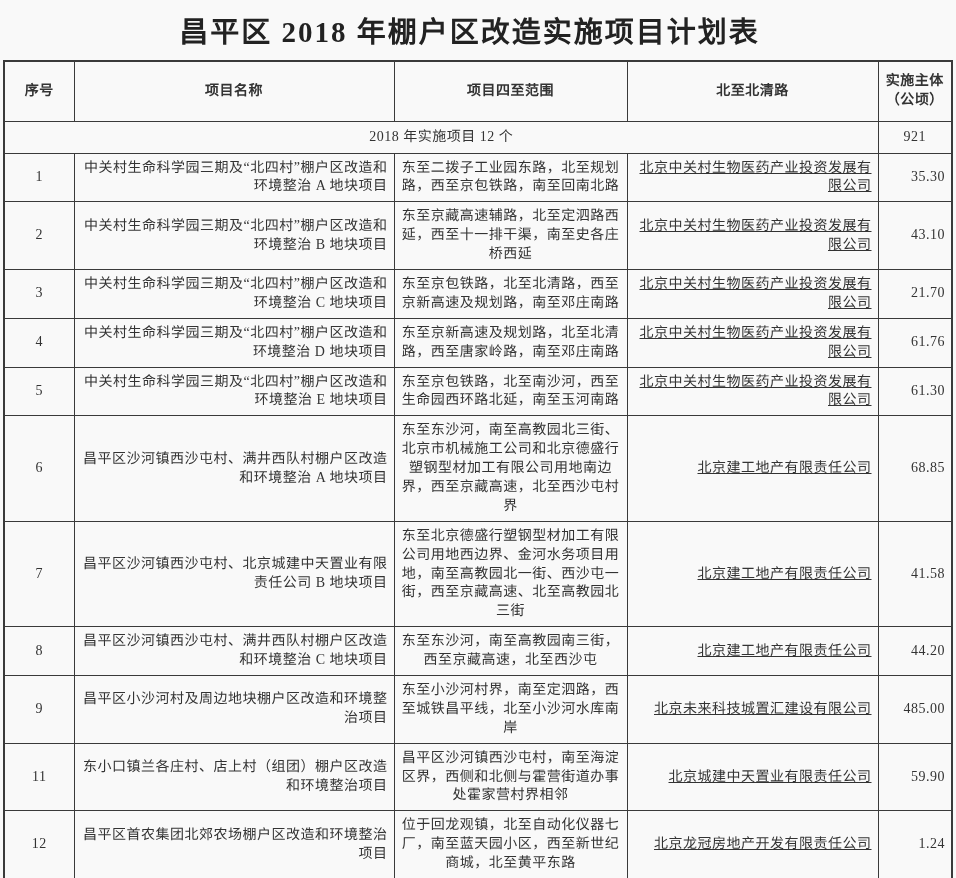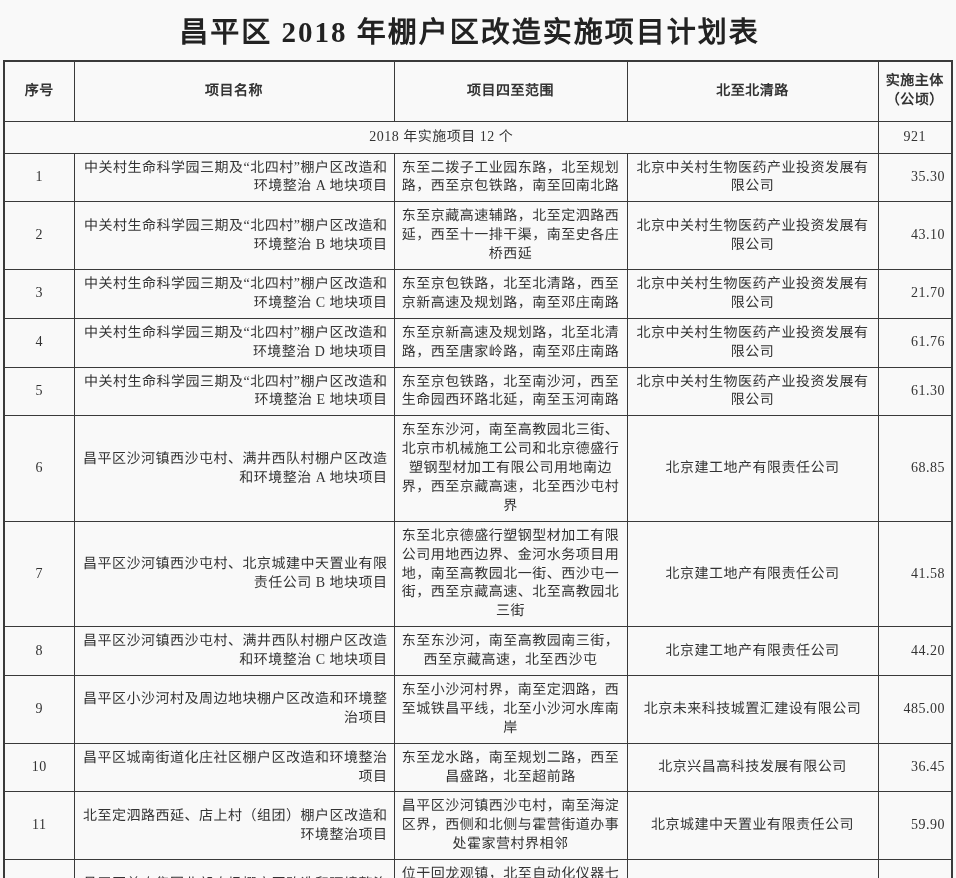--- a/index.html
+++ b/index.html
@@ -53,21 +53,21 @@
   }
   thead th{
     font-weight:bold;
     text-align:center;
     height:60px;
     font-size:15px;
   }
   td.c-index{ text-align:center; }
   td.c-name{ text-align:right; }
   td.c-scope{ text-align:center; letter-spacing:0.2px; }
-  td.c-entity{ text-align:center; padding-left:8px; }
+  td.c-entity{ text-align:right; padding-left:8px;text-decoration:underline; }
   td.c-area{ text-align:right; letter-spacing:0; font-size:14px; }
   tr.summary-row td{
     height:32px;
     text-align:center;
     padding:3px 6px;
   }
 </style>
 </head>
 <body>
 
@@ -157,29 +157,22 @@
     <td class="c-area">44.20</td>
   </tr>
         <tr>
     <td class="c-index">9</td>
     <td class="c-name">昌平区小沙河村及周边地块棚户区改造和环境整治项目</td>
     <td class="c-scope">东至小沙河村界，南至定泗路，西至城铁昌平线，北至小沙河水库南岸</td>
     <td class="c-entity">北京未来科技城置汇建设有限公司</td>
     <td class="c-area">485.00</td>
   </tr>
         <tr>
-    <td class="c-index">10</td>
-    <td class="c-name">昌平区城南街道化庄社区棚户区改造和环境整治项目</td>
-    <td class="c-scope">东至龙水路，南至规划二路，西至昌盛路，北至超前路</td>
-    <td class="c-entity">北京兴昌高科技发展有限公司</td>
-    <td class="c-area">36.45</td>
-  </tr>
-        <tr>
     <td class="c-index">11</td>
-    <td class="c-name">北至定泗路西延、店上村（组团）棚户区改造和环境整治项目</td>
+    <td class="c-name">东小口镇兰各庄村、店上村（组团）棚户区改造和环境整治项目</td>
     <td class="c-scope">昌平区沙河镇西沙屯村，南至海淀区界，西侧和北侧与霍营街道办事处霍家营村界相邻</td>
     <td class="c-entity">北京城建中天置业有限责任公司</td>
     <td class="c-area">59.90</td>
   </tr>
         <tr>
     <td class="c-index">12</td>
     <td class="c-name">昌平区首农集团北郊农场棚户区改造和环境整治项目</td>
     <td class="c-scope">位于回龙观镇，北至自动化仪器七厂，南至蓝天园小区，西至新世纪商城，北至黄平东路</td>
     <td class="c-entity">北京龙冠房地产开发有限责任公司</td>
     <td class="c-area">1.24</td>

